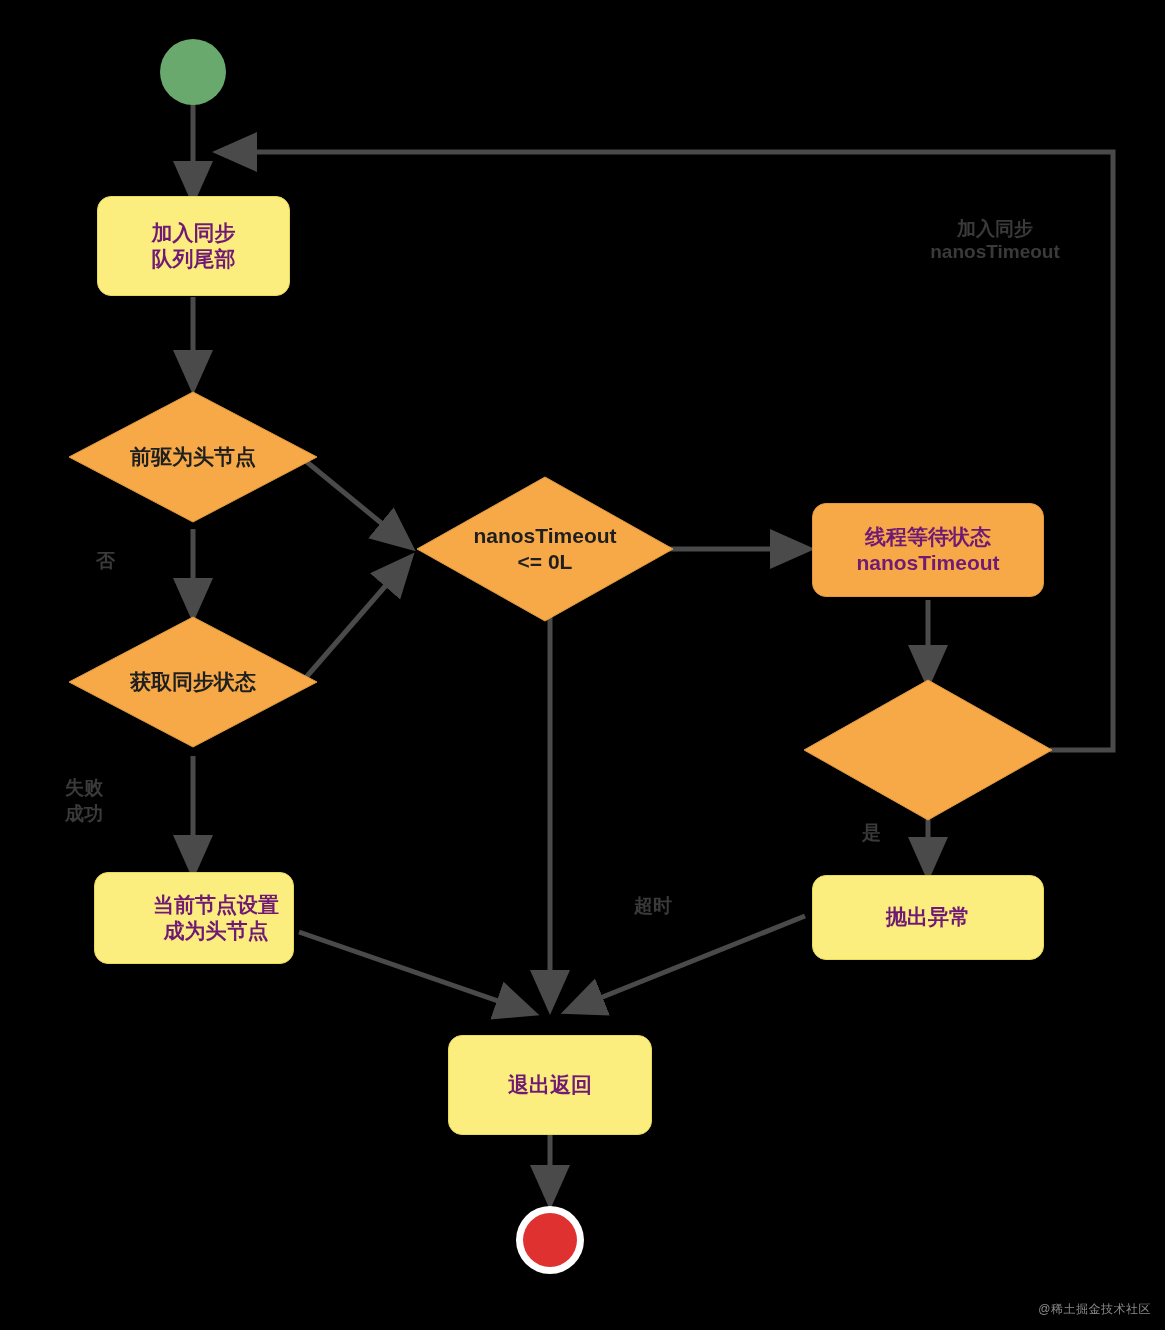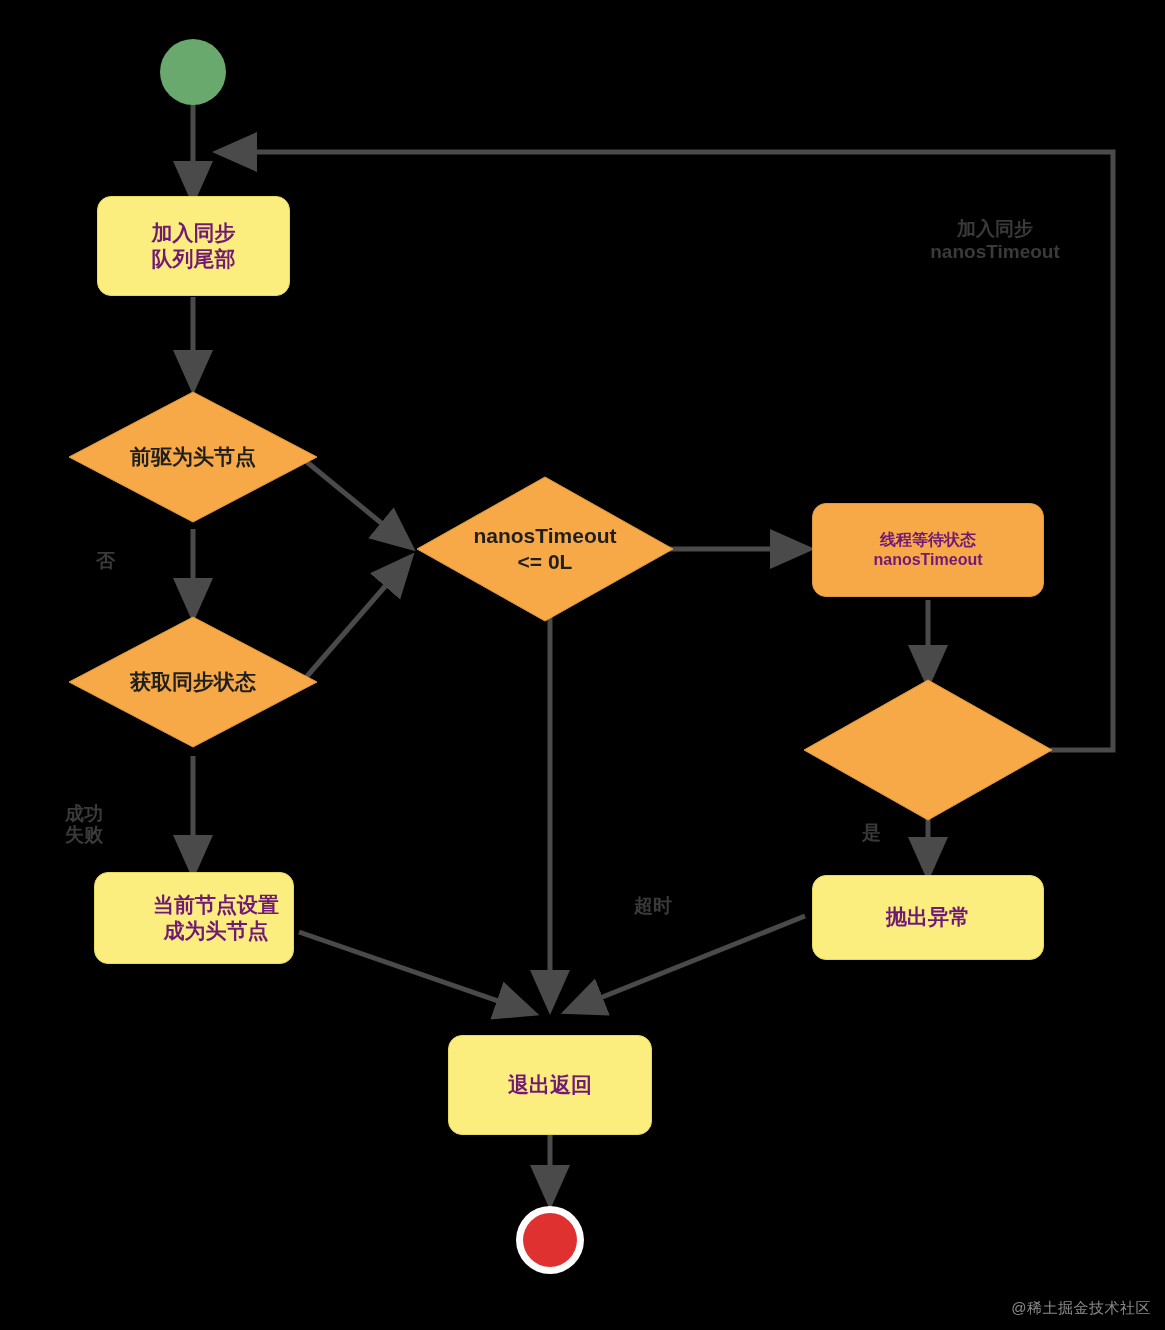--- a/index.html
+++ b/index.html
@@ -44,37 +44,37 @@
     border: none;
     font-size: 21px;
     color: #1f1f1f;
     z-index: 3;
     pointer-events: none;
   }
   .node.orange-box {
     border-radius: 14px;
     background: #F7A947;
     border: 1px solid #e09a3e;
-    font-size: 16px;
+    font-size: 21px;
   }
   .edge-label {
     position: absolute;
     font-size: 19px;
     font-weight: bold;
     color: #3a3a3a;
     white-space: pre-line;
     text-align: center;
     line-height: 1.2;
   }
   .watermark {
     position: absolute;
     right: 14px;
     bottom: 12px;
     color: #8a8a8a;
-    font-size: 15px;
+    font-size: 12px;
     letter-spacing: 0.5px;
   }
 </style>
 </head>
 <body>
 
 <div id="canvas">
 
   <svg class="edges" viewBox="0 0 1165 1330">
     <defs>
@@ -127,21 +127,21 @@
   <div class="node diamond-label" style="left:83px; top:662px; width:220px; height:40px; white-space:pre-line;">获取同步状态</div>
 
   <div class="node diamond-label" style="left:83px; top:437px; width:220px; height:40px; white-space:pre-line;">前驱为头节点</div>
 
   <div class="node diamond-label" style="left:435px; top:519px; width:220px; height:60px; white-space:pre-line;">nanosTimeout
 &lt;= 0L</div>
 
 
   <div class="edge-label" style="left:96px; top:550px;">否</div>
 
-  <div class="edge-label" style="left:65px; top:824px;">失败</div>
+  <div class="edge-label" style="left:65px; top:777px;">失败</div>
 
   <div class="edge-label" style="left:65px; top:803px;">成功</div>
 
   <div class="edge-label" style="left:590px; top:895px;margin-left:44px;">超时</div>
 
   <div class="edge-label" style="left:862px; top:822px;">是</div>
 
   <div class="edge-label" style="left:905px; top:218px; width:180px; text-align:center;">加入同步
 nanosTimeout</div>
 

